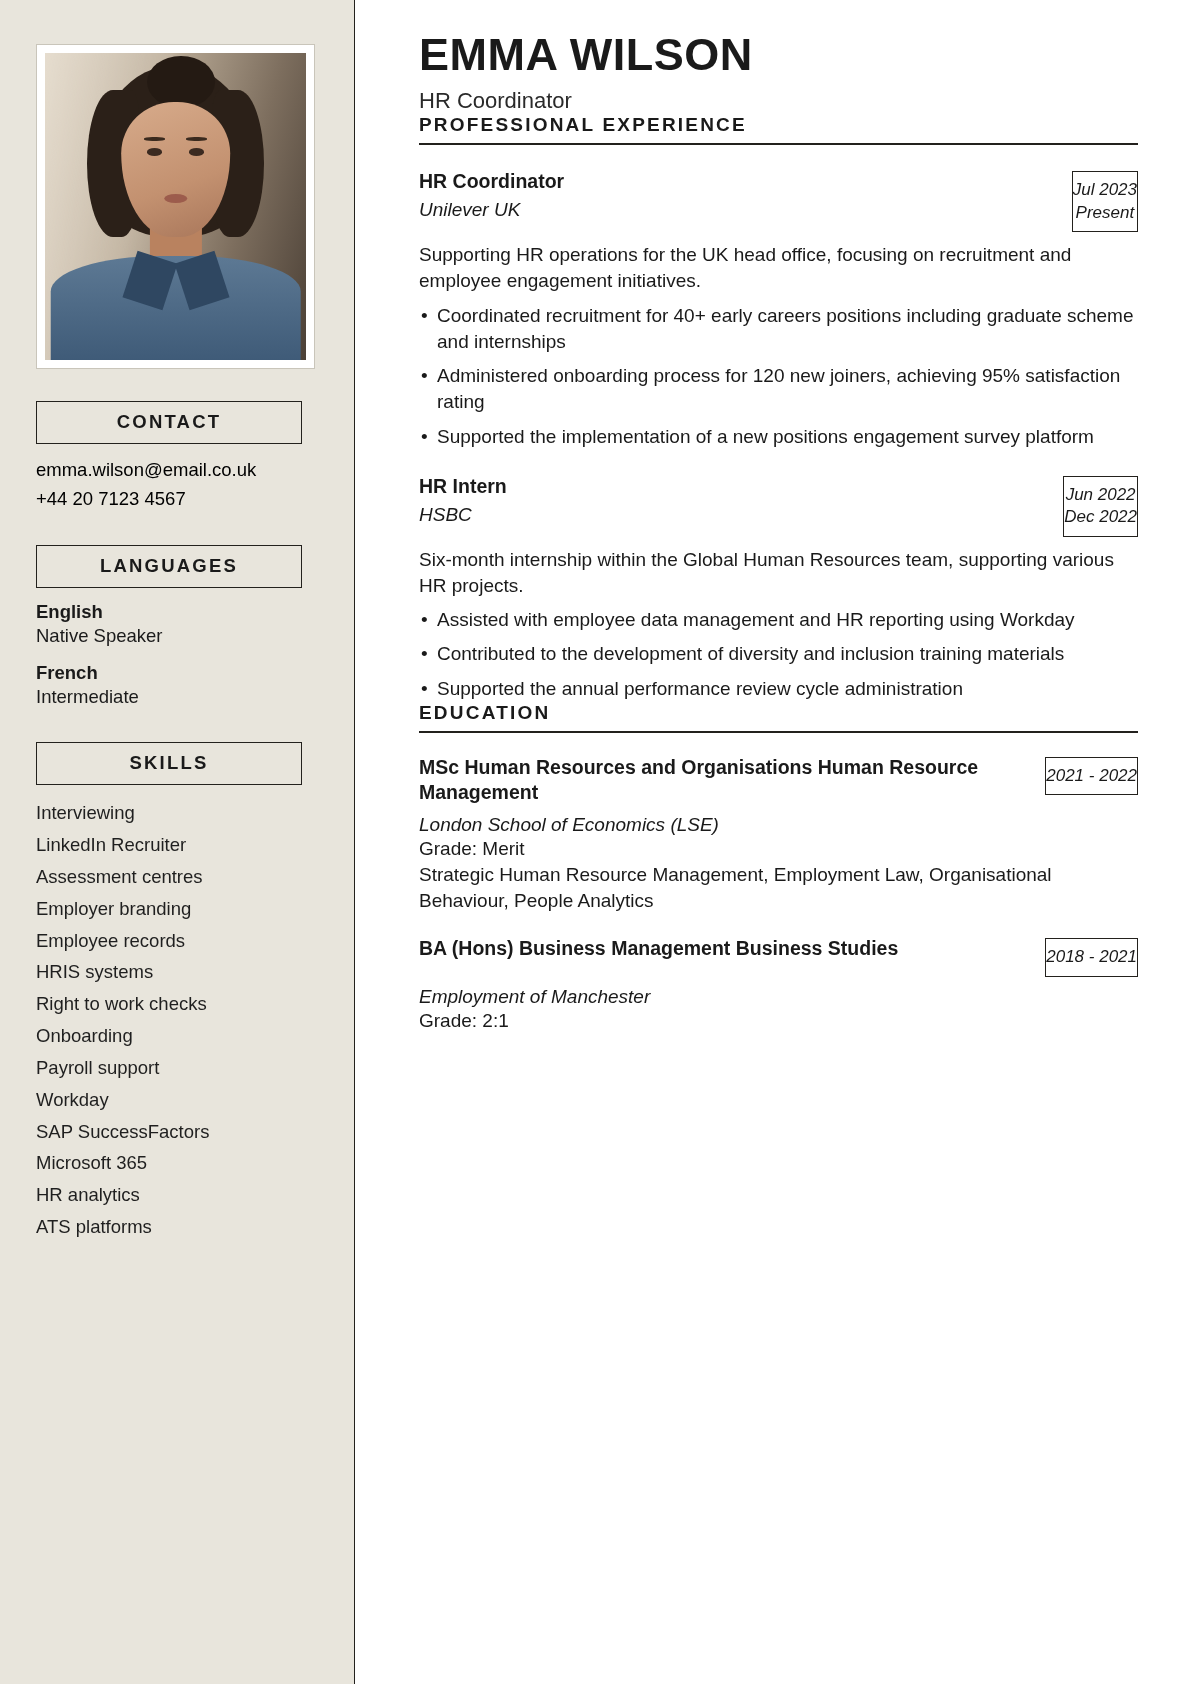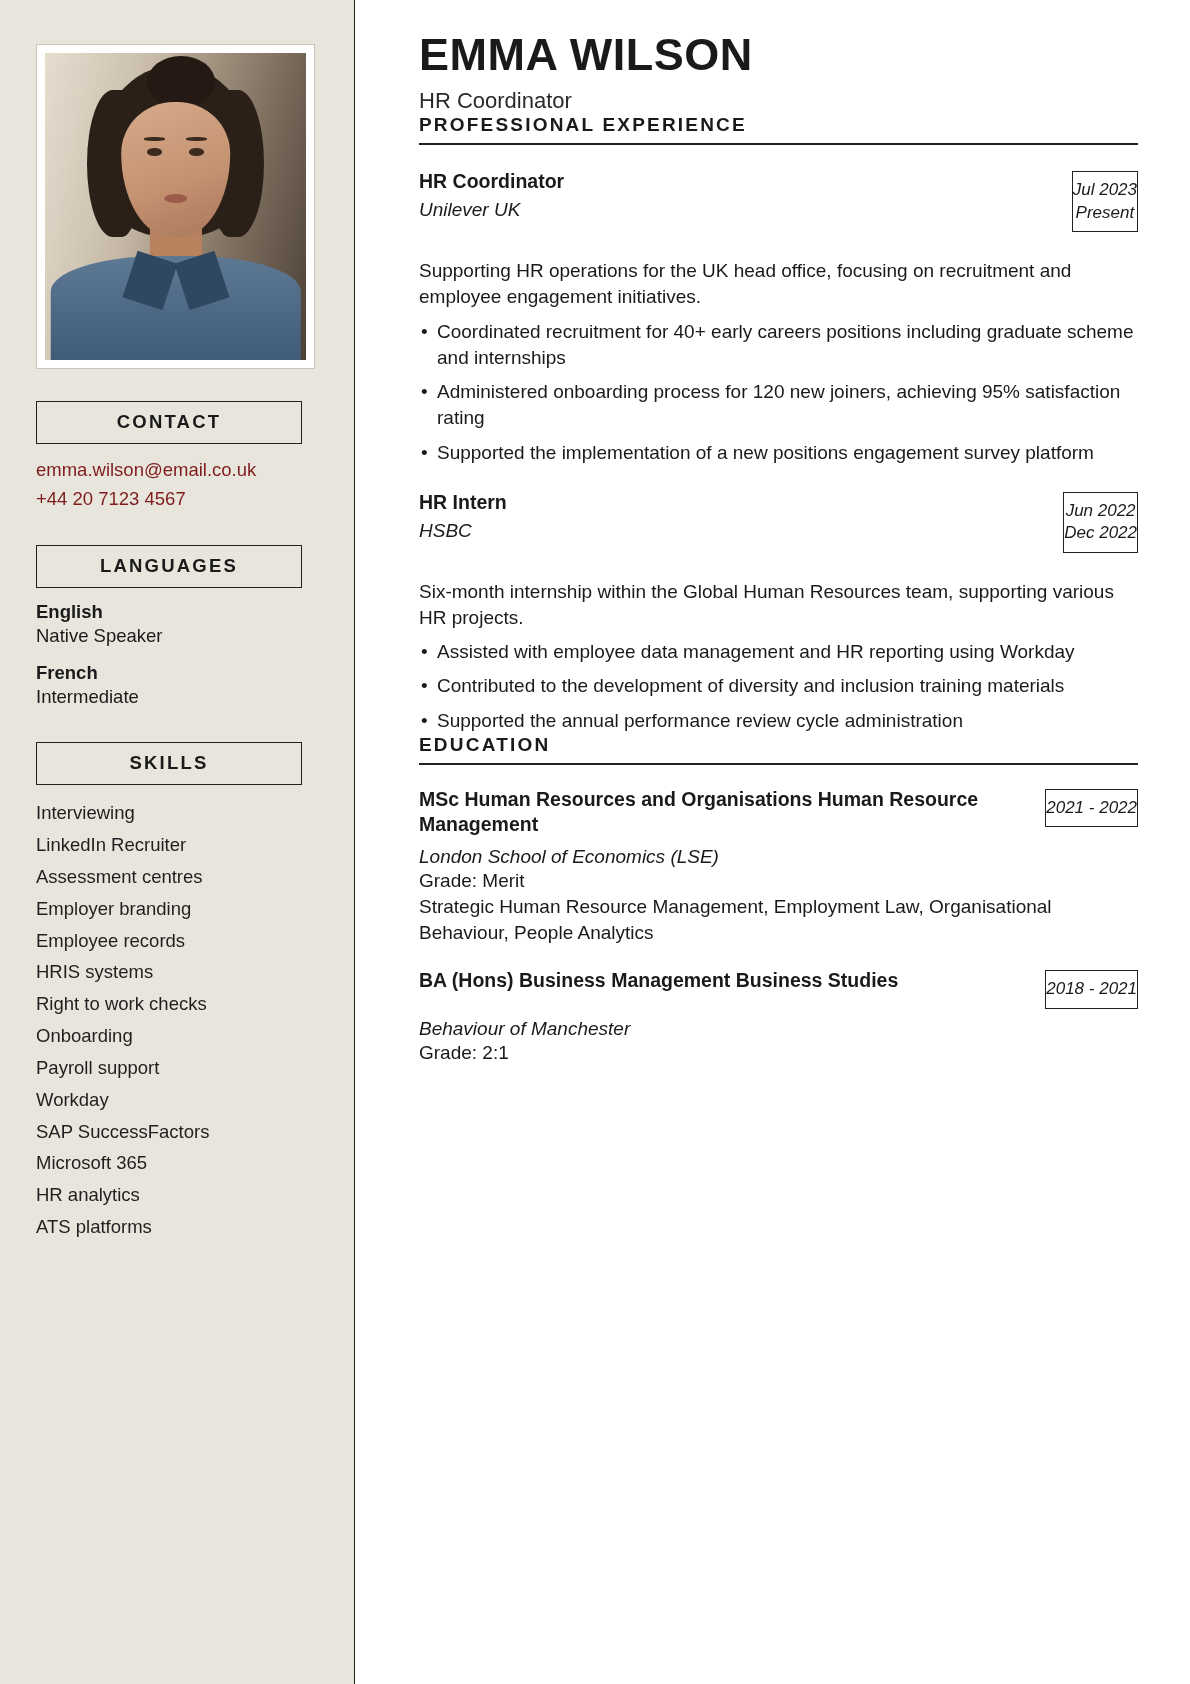--- a/index.html
+++ b/index.html
@@ -152,21 +152,21 @@
     font-weight: bold;
     letter-spacing: 2.2px;
     color: #1a1a1a;
   }
   .sidebar-body {
     margin-top: 12px;
   }
   .contact-line {
     font-size: 18.5px;
     line-height: 1.55;
-    color: #7f1d1d;
+    color: #000000;
   }
   .lang-item { margin-top: 12px; }
   .lang-item:first-child { margin-top: 0; }
   .lang-name {
     font-size: 18.5px;
     font-weight: bold;
     line-height: 1.3;
   }
   .lang-level {
     font-size: 18.5px;
@@ -237,21 +237,21 @@
     font-style: italic;
     font-size: 17px;
     line-height: 1.32;
     background: #ffffff;
     white-space: nowrap;
     margin-top: 2px;
   }
   .entry-desc {
     font-size: 19px;
     line-height: 1.38;
-    margin-top: 26px;
+    margin-top: 10px;
   }
   ul.bullets {
     list-style: none;
     margin: 6px 0 0 0;
     padding: 0;
   }
   ul.bullets li {
     position: relative;
     padding-left: 18px;
     font-size: 19px;
@@ -419,20 +419,20 @@
           <div class="edu-line">Grade: Merit</div>
           <div class="edu-courses">Strategic Human Resource Management, Employment Law, Organisational Behaviour, People Analytics</div>
         </div>
         <div class="entry edu-entry">
           <div class="entry-head">
             <div class="entry-left">
               <div class="edu-degree">BA (Hons) Business Management Business Studies</div>
             </div>
             <div class="date-box">2018 - 2021</div>
           </div>
-          <div class="edu-school">Behaviour of Manchester</div>
+          <div class="edu-school">Employment of Manchester</div>
           <div class="edu-line">Grade: 2:1</div>
         </div>
       </div>
 
   </div>
 
 </div>
 
 </body></html>

